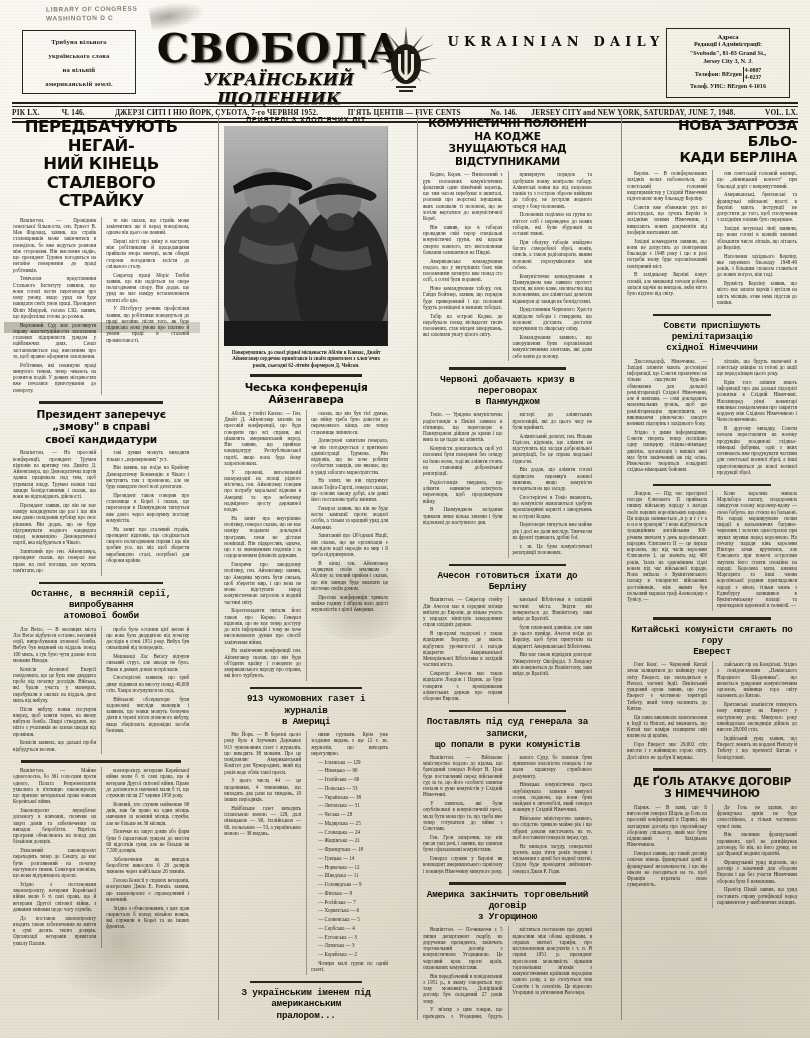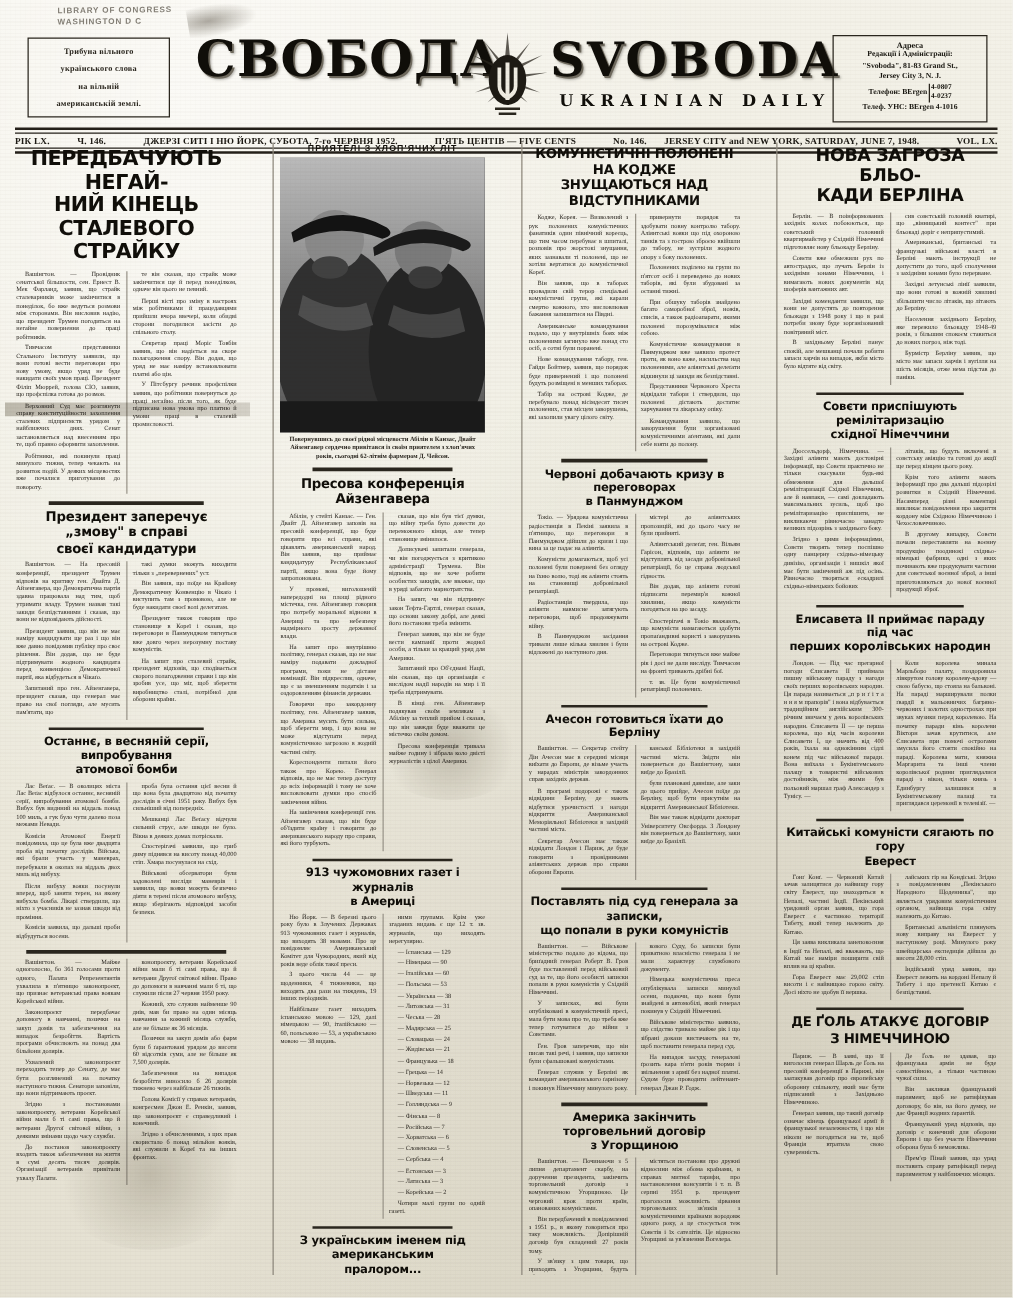--- a/index.html
+++ b/index.html
@@ -114,23 +114,23 @@
   .c2{width:192px;border-left:1px solid #8d887c;}
   .c3{width:198px;border-left:1px solid #8d887c;}
   .c4{width:199px;border-left:1px solid #8d887c;}
 
   .hl{
     font-family:"DejaVu Sans", sans-serif;
     font-weight:bold;text-align:center;color:#100e09;
     letter-spacing:-.2px;
   }
   .hl-xl{font-size:16.5px;line-height:18.5px;margin:4px 0 6px;letter-spacing:-.4px;}
-  .hl-l{font-size:14px;line-height:16px;margin:3px 0 5px;letter-spacing:-.3px;}
+  .hl-l{font-size:14px;line-height:16px;margin:3px 0 5px;letter-spacing:-.3px;text-align:right;}
   .hl-m{font-size:10.6px;line-height:12.6px;margin:3px 0 4px;}
-  .hl-s{font-size:9.3px;line-height:11.2px;margin:3px 0 4px;}
+  .hl-s{font-size:9.3px;line-height:11.2px;margin:3px 0 4px;font-family:Liberation Mono, monospace;}
 
   .sep{height:2.4px;background:#2a261e;margin:6px 26px 4px;}
   .sep-wide{height:2.6px;background:#2a261e;margin:6px 8px 4px;}
 
   .body2{display:flex;gap:5px;}
   .body2 .bc{flex:1;min-width:0;}
   .ptext{
     font-family:"Liberation Serif", serif;
     font-size:5.05px;line-height:6.25px;
     text-align:justify;
@@ -186,20 +186,21 @@
 
     <div class="mh-box mh-left">
       <div class="ln">Трибунa вільного</div>
       <div class="ln">українського слова</div>
       <div class="ln">на вільній</div>
       <div class="ln">американській землі.</div>
     </div>
 
     <div class="logo-ua">
       <div class="big">СВОБОДА</div>
+      <div class="sub">УКРАЇНСЬКИЙ ЩОДЕННИК</div>
     </div>
 
     <div class="emblem">
       <svg width="76" height="74" viewBox="0 0 76 74">
         <g fill="#2a261e">
           <g opacity="0.75">
             <path d="M38 2 L40 22 L36 22 Z"></path>
             <path d="M10 20 L34 30 L33 33 Z"></path>
               <path d="M66 20 L42 30 L43 33 Z"></path>
             <path d="M6 34 L32 36 L32 39 Z"></path>
@@ -214,21 +215,20 @@
           <ellipse cx="38" cy="40" rx="15" ry="20" fill="#1d1a14"></ellipse>
           <path d="M30 30 L30 45 Q30 52 38 56 Q46 52 46 45 L46 30 L43 30 L43 45 Q43 49 38 52 Q33 49 33 45 L33 30 Z" fill="#efece2"></path>
           <rect x="36.4" y="26" width="3.2" height="30" fill="#efece2"></rect>
           <path d="M28 62 h20 v2 h-20 z"></path>
           <path d="M31 66 h14 v2 h-14 z"></path>
         </g>
       </svg>
     </div>
 
     <div class="logo-en">
-      <div class="big">SVOBODA</div>
       <div class="sub">UKRAINIAN DAILY</div>
     </div>
 
     <div class="mh-box mh-right">
       <div class="addr-title">Адреса</div>
       <div class="addr-l">Редакції і Адміністрації:</div>
       <div class="addr-l">"Svoboda", 81-83 Grand St.,</div>
       <div class="addr-l">Jersey City 3, N. J.</div>
       <div class="phones">
         <div class="ph-row">
@@ -363,21 +363,21 @@
             <path d="M10 60 q42 -26 84 -4 q8 6 -4 9 q-40 -14 -78 3 z" fill="#1f1d19"></path>
             <path d="M82 72 q40 -26 82 -6 q9 5 -3 9 q-40 -15 -78 4 z" fill="#26241f"></path>
             <ellipse cx="44" cy="88" rx="16" ry="9" fill="#4a463f"></ellipse>
             <ellipse cx="128" cy="96" rx="15" ry="9" fill="#44403a"></ellipse>
             <path d="M0 195 h180 v25 h-180 z" fill="#25231e"></path>
             <path d="M20 110 q30 16 56 6 l6 18 q-34 12 -66 -8 z" fill="#575249"></path>
             <path d="M100 118 q30 14 58 2 l5 19 q-36 13 -68 -5 z" fill="#4d493f"></path>
           </svg></div>
         <div class="caption">Повернувшись до своєї рідної місцевости Абілін в Канзас, Двайт Айзенгавер сердечно привітався із своїм приятелем з хлоп'ячих років, сьогодні 62-літнім фармером Д. Чейсон.</div>
         <div class="sep"></div>
-        <div class="hl hl-m">Пресова конференція Айзенгавера</div>
+        <div class="hl hl-m">Чеська конференція Айзенгавера</div>
         <div class="body2">
           <div class="bc">
             <div class="ptext">
               <p>Абілін, у стейті Канзас. — Ген. Двайт Д. Айзенгавер заповів на пресовій конференції, що буде говорити про всі справи, які цікавлять американський народ. Він заявив, що приймає кандидатуру Республіканської партії, якщо вона буде йому запропонована.</p>
               <p>У промові, виголошеній напередодні на площі рідного містечка, ген. Айзенгавер говорив про потребу моральної віднови в Америці та про небезпеку надмірного зросту державної влади.</p>
               <p>На запит про внутрішню політику, генерал сказав, що не має наміру подавати докладної програми, поки не дістане номінації. Він підкреслив, одначе, що є за зменшенням податків і за оздоровленням фінансів держави.</p>
               <p>Говорячи про закордонну політику, ген. Айзенгавер заявив, що Америка мусить бути сильна, щоб зберегти мир, і що вона не може відступати перед комуністичною загрозою в жодній частині світу.</p>
               <p>Кореспонденти питали його також про Корею. Генерал відповів, що не має тепер доступу до всіх інформацій і тому не хоче висловлювати думки про спосіб закінчення війни.</p>
               <p>На закінчення конференції ген. Айзенгавер сказав, що він буде об'їздити країну і говорити до американського народу про справи, які його турбують.</p>
             </div>
@@ -597,21 +597,20 @@
           </div>
           <div class="bc divider-col" style="padding-left: 4px;">
             <div class="ptext">
               <p>літаків, що будуть включені в совєтську авіяцію та готові до акції ще перед кінцем цього року.</p>
               <p>Крім того аліянти мають інформації про два дальші підозрілі розвитки в Східній Німеччині. Насамперед різні коментарі викликає повідомлення про закриття кордону між Східною Німеччиною і Чехословаччиною.</p>
               <p>В другому випадку, Совєти почали переставляти на воєнну продукцію поодинокі східньо-німецькі фабрики, одні з яких починають вже продукувати частини для совєтської воєнної зброї, а інші приготовляються до нової воєнної продукції зброї.</p>
             </div>
           </div>
         </div>
         <div class="sep"></div>
-        <div class="hl hl-s">Елисавета II приймає параду під  час<br>перших королівських народин</div>
         <div class="body2">
           <div class="bc">
             <div class="ptext">
               <p>Лондон. — Під час прегарної погоди Єлисавета II приймала пишну військову параду з нагоди своїх перших королівських народин. Ця парада називається „п р и ґ і т а н н я м прапорів" і вона відбувається традиційним англійським 300-річним звичаєм у день королівських народин. Єлисавета II — це перша королева, що від часів королеви Єлисавети I, це значить від 400 років, їхала на однокінним сідлі конем під час військової паради. Вона виїхала з Букінґгемського палацу в товаристві військових достойників, між якими був польовий маршал граф Александер з Тунісу. —</p>
             </div>
           </div>
           <div class="bc divider-col" style="padding-left: 4px;">
             <div class="ptext">
               <p>Коли королева минала Марльборо палату, поздоровила лівкрутом голову королеву-вдову — свою бабусю, що стояла на бальконі. На параді марширували полки ґвардії в мальовничих багряно-червоних і золотих однострохах при звуках музики перед королевою. На початку паради кінь королеви Вікторн зачав крутитися, але Єлисавета при помочі острогами змусила його стояти спокійно на параді. Королева мати, княжна Маргарита та інші члени королівської родини приглядалися параді з вікон, тільки князь з Единбургу залишився в Букінґгемському палаці та приглядався церемонії в телевізії. —</p>
             </div>

